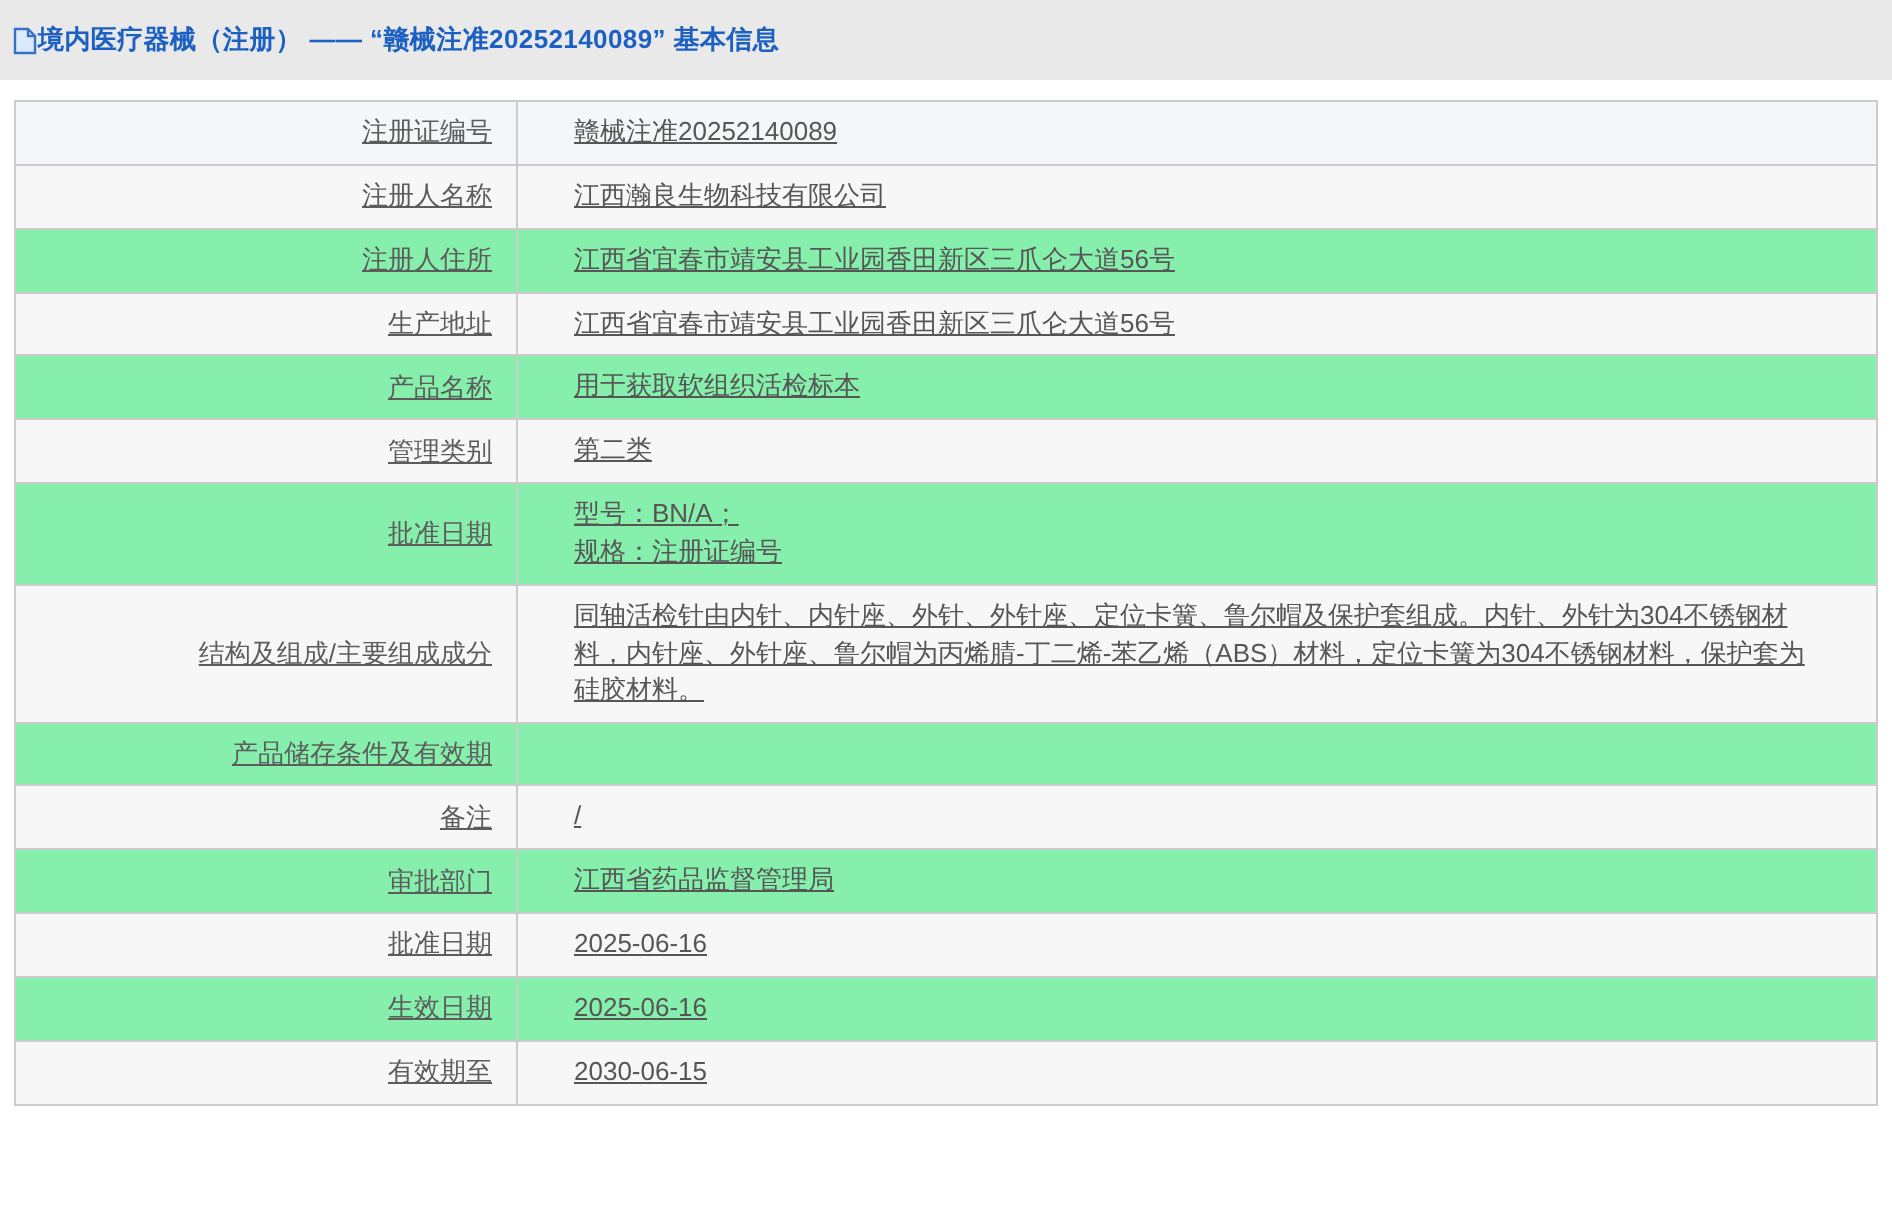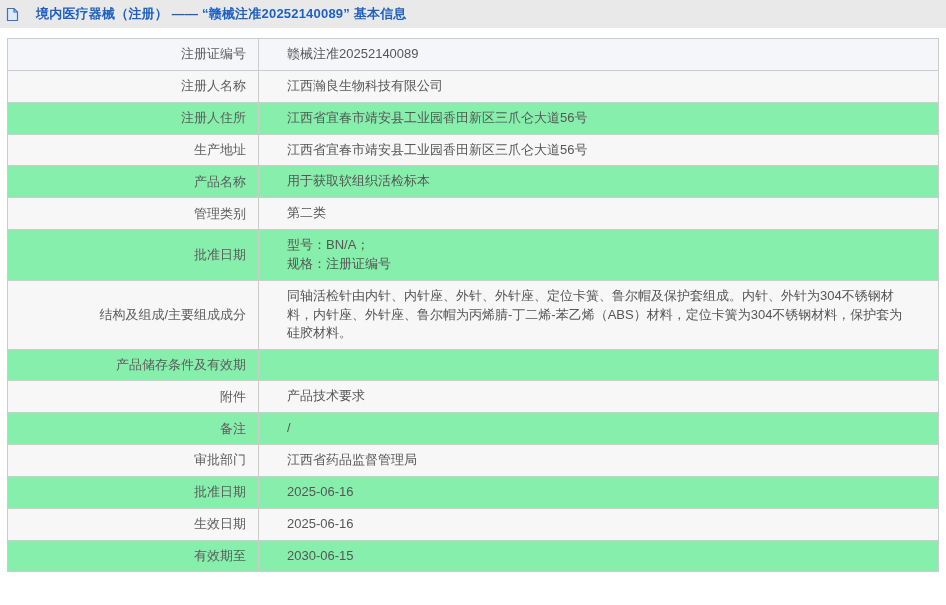--- a/index.html
+++ b/index.html
@@ -3,44 +3,45 @@
 <meta charset="utf-8">
 <style>
   * { box-sizing: border-box; }
   html, body {
     margin: 0; padding: 0;
     width: 946px; height: 605px;
     background: #ffffff;
     font-family: "Liberation Sans", "DejaVu Sans", sans-serif;
   }
   .header-bar {
-    width: 946px; height: 28px;
+    width: 946px; height: 40px;
     background: #e9e9e9;
     display: flex; align-items: center;
-    padding: 0 6px; gap: 17px;
+    padding: 0 6px; gap: 0;
   }
   .doc-icon { display: inline-flex; align-items: center; }
   .header-title {
     color: #1d60c3;
     font-size: 13px;
     font-weight: bold;
     letter-spacing: 0.2px;
     white-space: nowrap;
   }
   .info-table {
     width: 932px;
     margin: 10px 7px 0 7px;
     border-collapse: collapse;
     table-layout: fixed;
     font-size: 13px;
     color: #595959;
   }
   .info-table td {
     border: 1px solid #cccccc;
     vertical-align: middle;
+    text-decoration: underline;
   }
   .label-cell {
     width: 251px;
     text-align: right;
     padding: 6px 12px;
     color: #5c5c5c;
   }
   .value-cell {
     padding: 6px 28px;
     white-space: pre-line;
@@ -97,24 +98,20 @@
       </tr>
       <tr>
         <td class="label-cell"><span>结构及组成/主要组成成分</span></td>
         <td class="value-cell">同轴活检针由内针、内针座、外针、外针座、定位卡簧、鲁尔帽及保护套组成。内针、外针为304不锈钢材料，内针座、外针座、鲁尔帽为丙烯腈-丁二烯-苯乙烯（ABS）材料，定位卡簧为304不锈钢材料，保护套为硅胶材料。</td>
       </tr>
       <tr>
         <td class="label-cell"><span>产品储存条件及有效期</span></td>
         <td class="value-cell"></td>
       </tr>
       <tr>
-        <td class="label-cell"><span>附件</span></td>
-        <td class="value-cell">产品技术要求</td>
-      </tr>
-      <tr>
         <td class="label-cell"><span>备注</span></td>
         <td class="value-cell">/</td>
       </tr>
       <tr>
         <td class="label-cell"><span>审批部门</span></td>
         <td class="value-cell">江西省药品监督管理局</td>
       </tr>
       <tr>
         <td class="label-cell"><span>批准日期</span></td>
         <td class="value-cell">2025-06-16</td>

